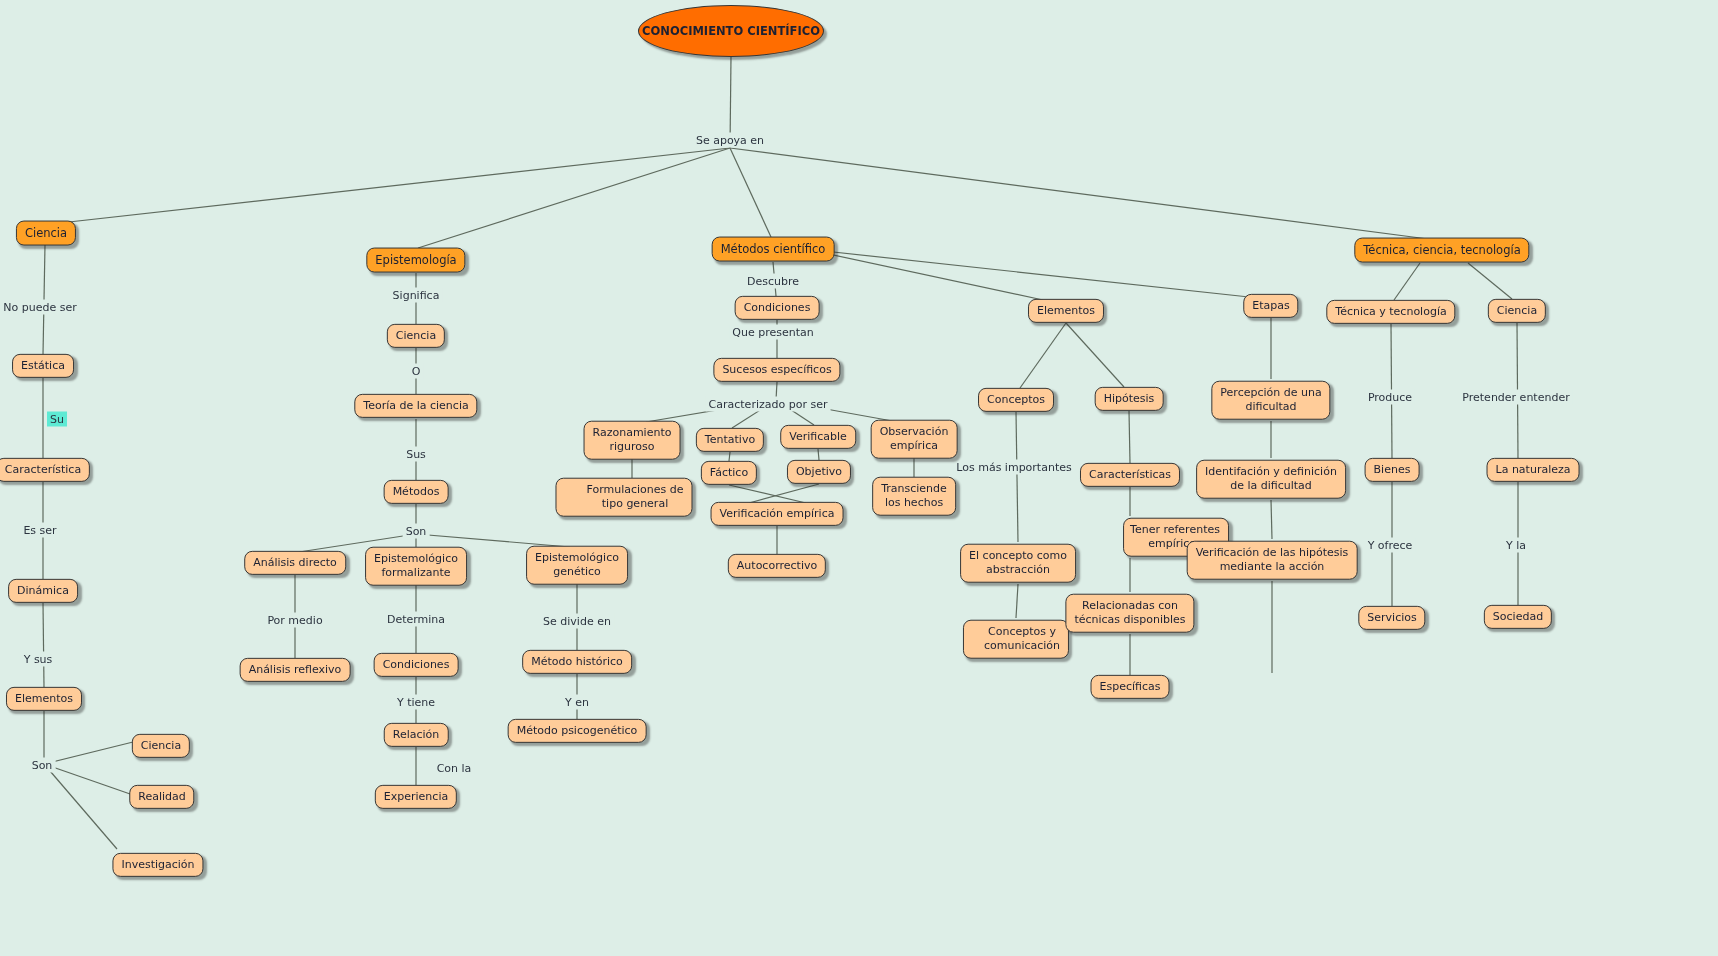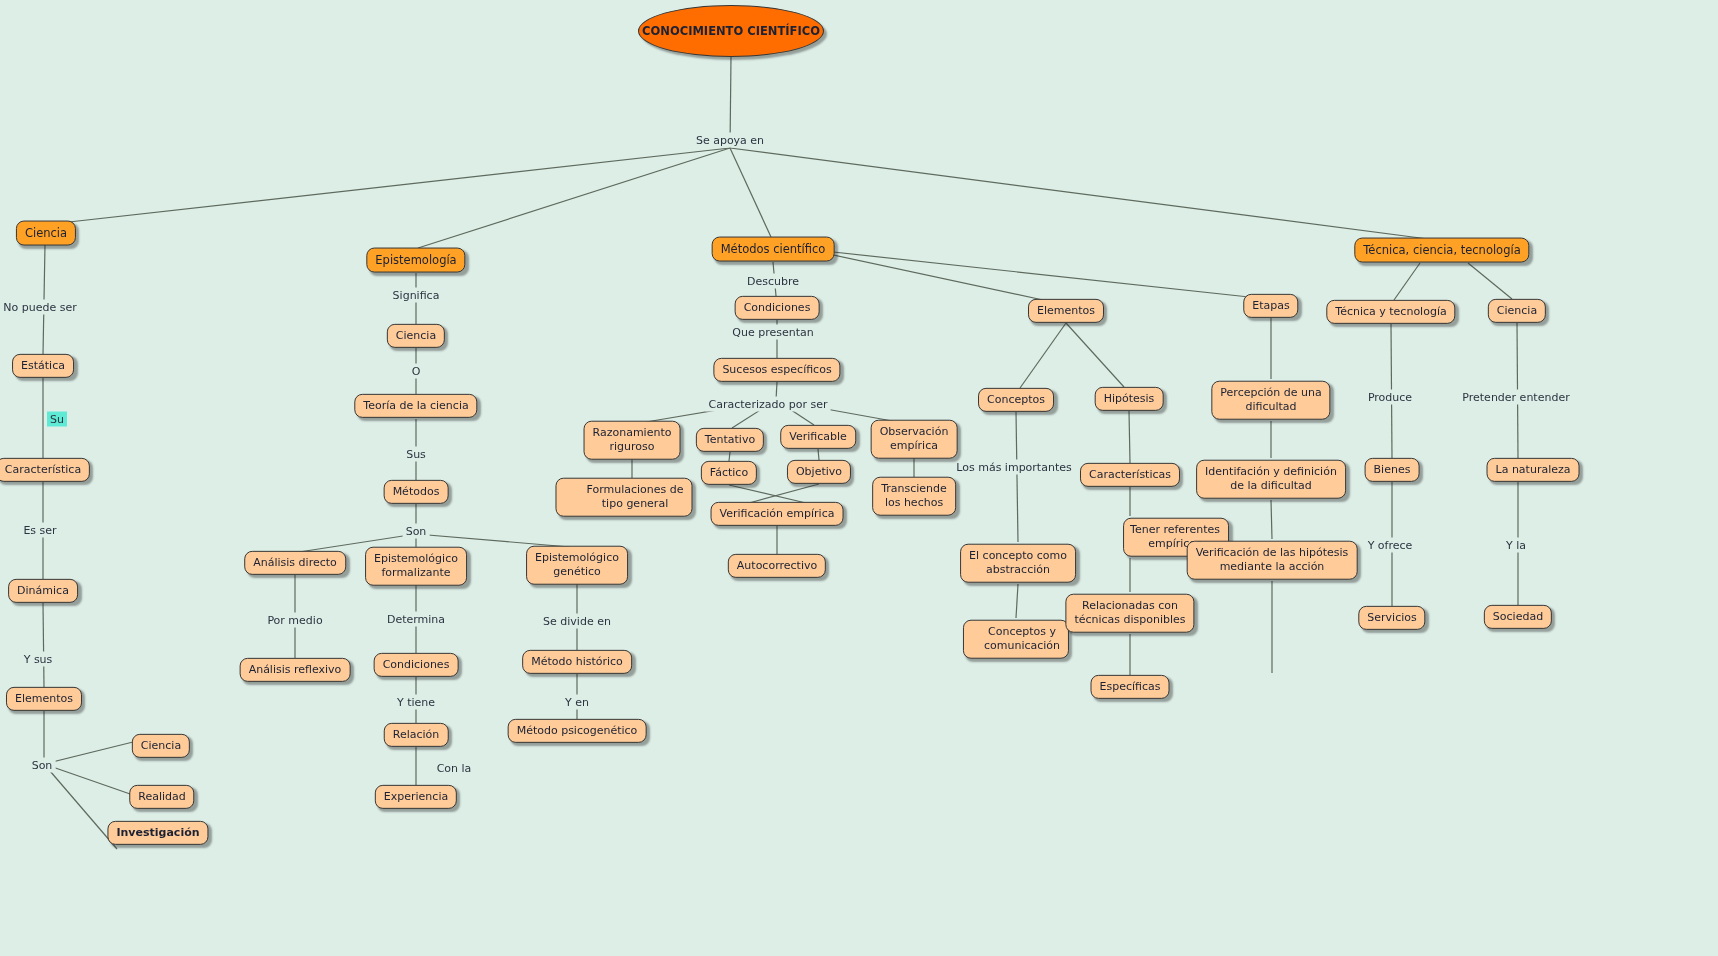--- a/index.html
+++ b/index.html
@@ -142,21 +142,21 @@
     <div class="node main" style="left: 46px; top: 233px;">Ciencia</div>
     <div class="node main" style="left: 416px; top: 260px;">Epistemología</div>
     <div class="node main" style="left: 773px; top: 249px;">Métodos científico</div>
     <div class="node main" style="left: 1442px; top: 250px;">Técnica, ciencia, tecnología</div>
     <div class="node sub" style="left: 43px; top: 366px;">Estática</div>
     <div class="node sub" style="left: 43px; top: 470px;">Característica</div>
     <div class="node sub" style="left: 43px; top: 591px;">Dinámica</div>
     <div class="node sub" style="left: 44px; top: 699px;">Elementos</div>
     <div class="node sub" style="left: 161px; top: 746px;">Ciencia</div>
     <div class="node sub" style="left: 162px; top: 797px;">Realidad</div>
-    <div class="node sub" style="left: 158px; top: 833px; font-weight: bold;">Investigación</div>
+    <div class="node sub" style="left: 158px; top: 865px;">Investigación</div>
     <div class="node sub" style="left: 416px; top: 336px;">Ciencia</div>
     <div class="node sub" style="left: 416px; top: 406px;">Teoría de la ciencia</div>
     <div class="node sub" style="left: 416px; top: 492px;">Métodos</div>
     <div class="node sub" style="left: 295px; top: 563px;">Análisis directo</div>
     <div class="node sub" style="left: 416px; top: 566px;">Epistemológico
 formalizante</div>
     <div class="node sub" style="left: 577px; top: 565px;">Epistemológico
 genético</div>
     <div class="node sub" style="left: 295px; top: 670px;">Análisis reflexivo</div>
     <div class="node sub" style="left: 416px; top: 665px;">Condiciones</div>

